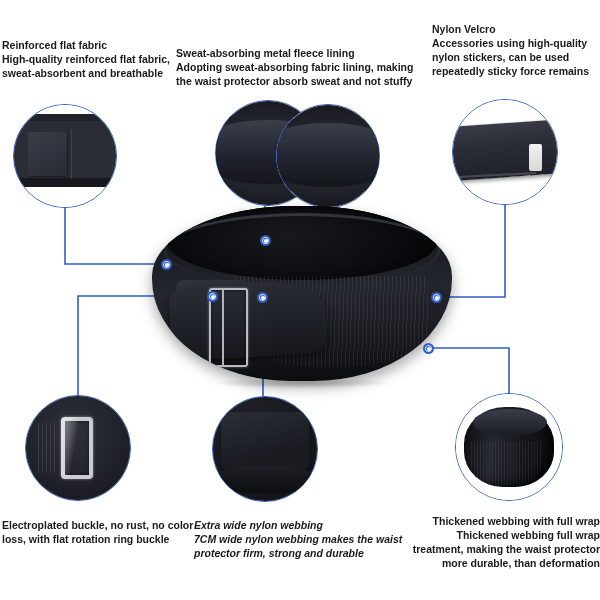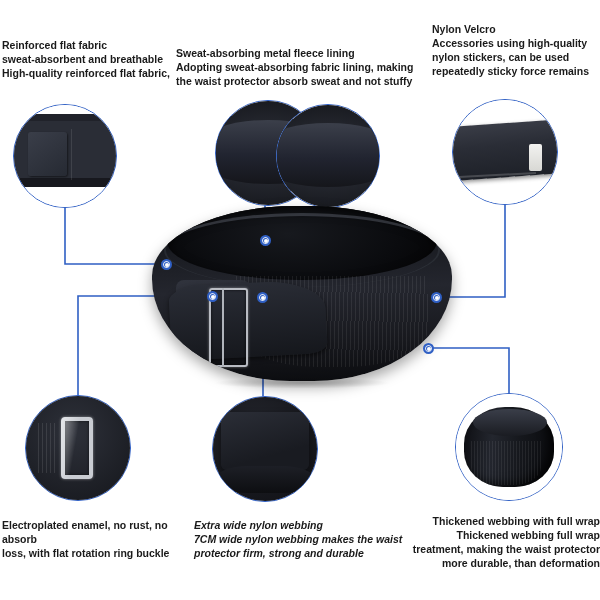--- a/index.html
+++ b/index.html
@@ -314,39 +314,39 @@
     </div>
   <div class="dot" style="left:257px; top:292px;">
       <i></i>
     </div>
   <div class="dot" style="left:423px; top:343px;">
       <i></i>
     </div>
 
   <div class="callout c-tl">
     <div class="title">Reinforced flat fabric</div>
+    <div class="body">High-quality reinforced flat fabric,</div>
     <div class="body">sweat-absorbent and breathable</div>
-    <div class="body">High-quality reinforced flat fabric,</div>
   </div>
 
   <div class="callout c-tm">
     <div class="title">Sweat-absorbing metal fleece lining</div>
     <div class="body">Adopting sweat-absorbing fabric lining, making</div>
     <div class="body">the waist protector absorb sweat and not stuffy</div>
   </div>
 
   <div class="callout c-tr">
     <div class="title">Nylon Velcro</div>
     <div class="body">Accessories using high-quality</div>
     <div class="body">nylon stickers, can be used</div>
     <div class="body">repeatedly sticky force remains</div>
   </div>
 
   <div class="callout c-bl">
-    <div class="body">Electroplated enamel, no rust, no absorb</div>
+    <div class="body">Electroplated buckle, no rust, no color</div>
     <div class="body">loss, with flat rotation ring buckle</div>
   </div>
 
   <div class="callout c-bm">
     <div class="title">Extra wide nylon webbing</div>
     <div class="body">7CM wide nylon webbing makes the waist</div>
     <div class="body">protector firm, strong and durable</div>
   </div>
 
   <div class="callout c-br">

